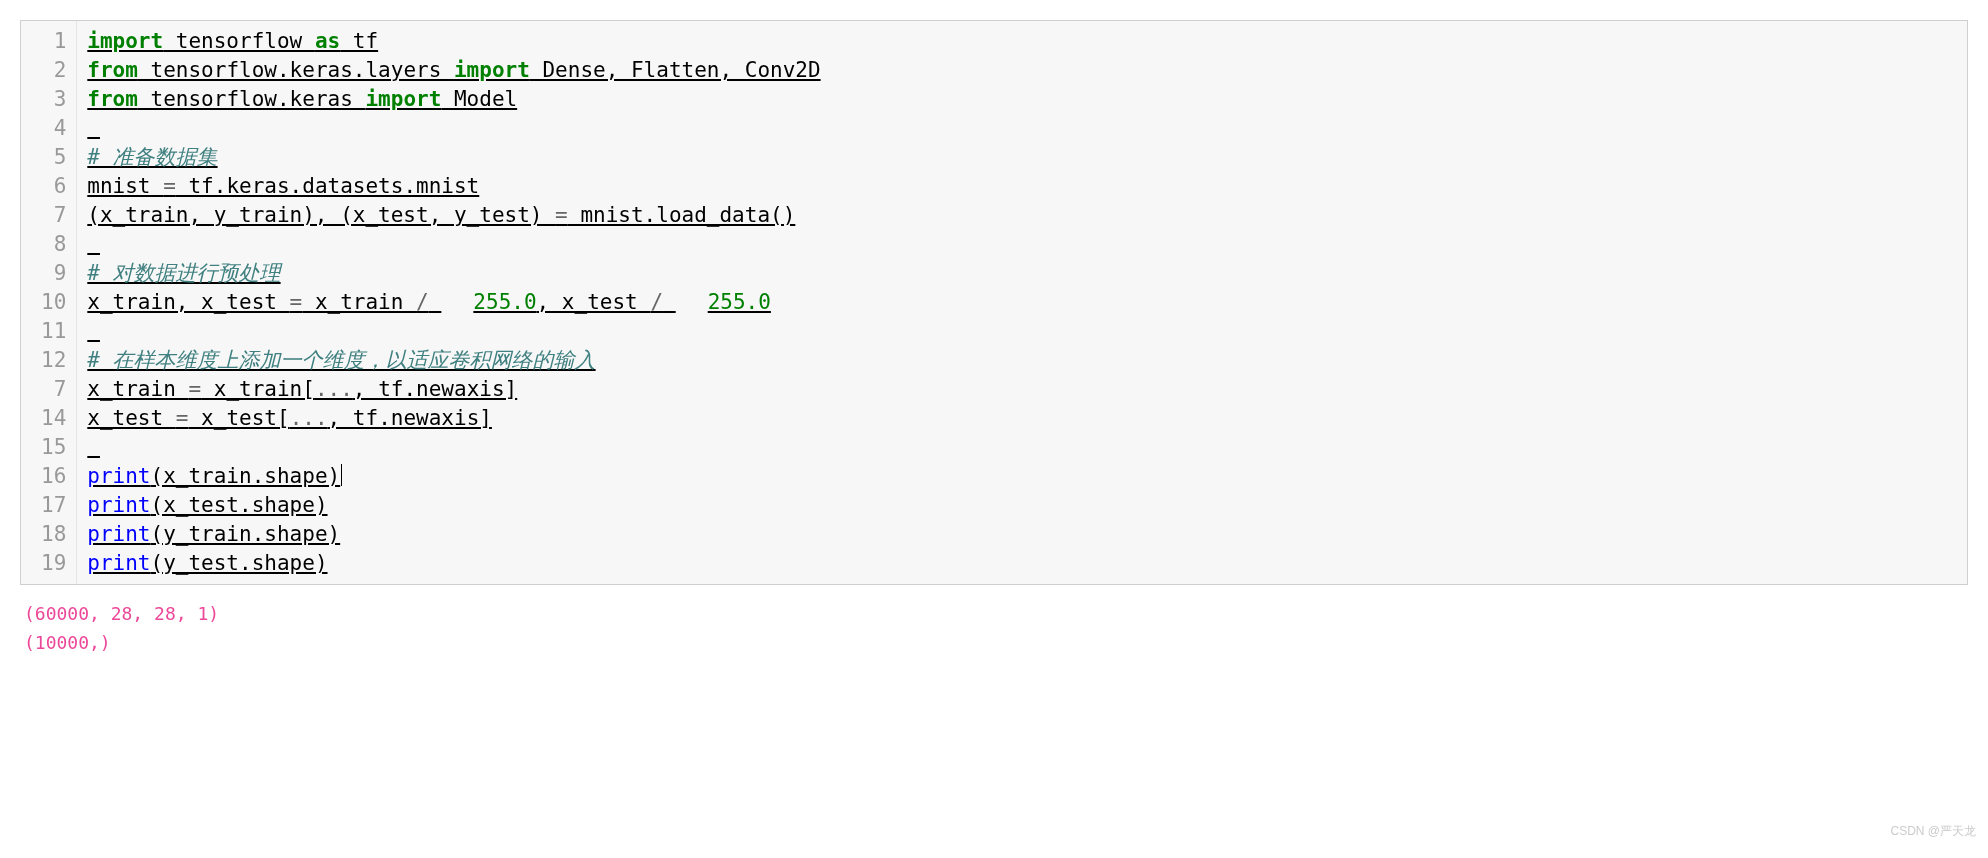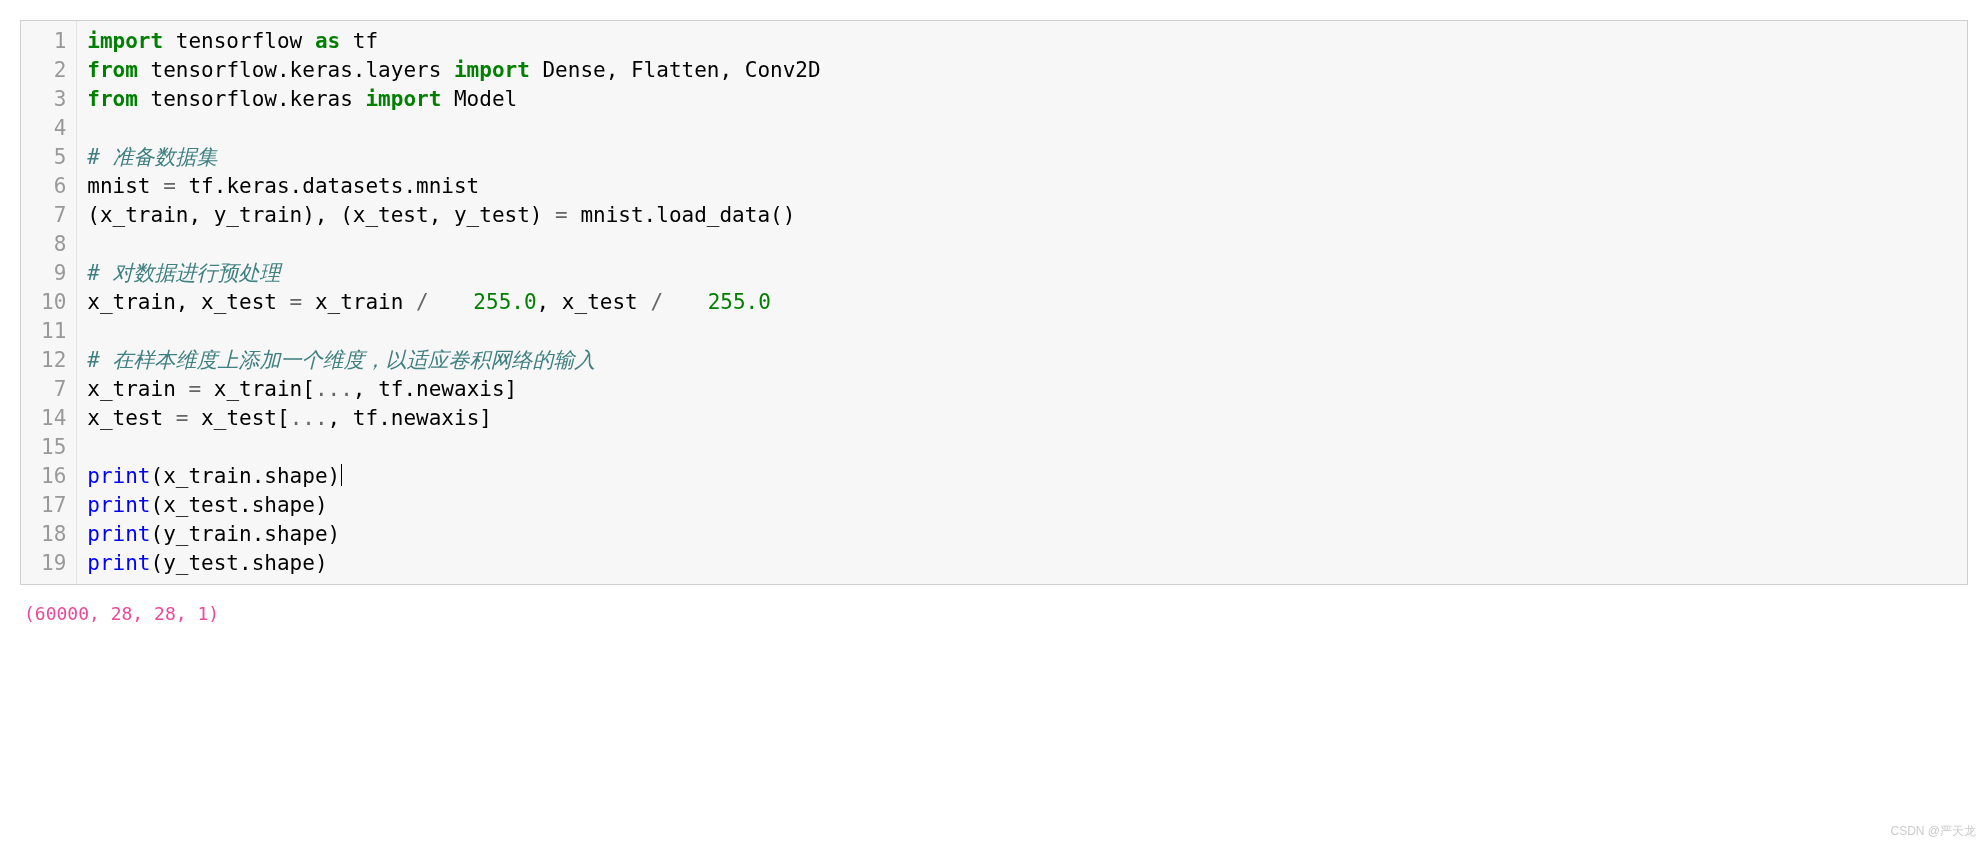--- a/index.html
+++ b/index.html
@@ -34,20 +34,21 @@
   .code {
     flex: 1 1 auto;
     padding: 6px 10px;
     background: #f7f7f7;
     white-space: pre;
     overflow: hidden;
   }
   .code-line {
     line-height: 29px;
     height: 29px;
+    text-decoration: underline;
   }
   .kw   { color: #008000; font-weight: bold; }
   .cm   { color: #408080; font-style: italic; }
   .fn   { color: #0000ff; }
   .num  { color: #008000; margin-left: 32px; }
   .op   { color: #666666; }
   .txt  { color: #000000; }
   .cursor {
     display: inline-block;
     width: 1px;
@@ -93,15 +94,15 @@
       <div>14</div>
       <div>15</div>
       <div>16</div>
       <div>17</div>
       <div>18</div>
       <div>19</div>
     </div>
   <div class="code" id="code"><div class="code-line"><span class="kw">import</span><span class="txt"> tensorflow </span><span class="kw">as</span><span class="txt"> tf</span></div><div class="code-line"><span class="kw">from</span><span class="txt"> tensorflow.keras.layers </span><span class="kw">import</span><span class="txt"> Dense, Flatten, Conv2D</span></div><div class="code-line"><span class="kw">from</span><span class="txt"> tensorflow.keras </span><span class="kw">import</span><span class="txt"> Model</span></div><div class="code-line">&nbsp;</div><div class="code-line"><span class="cm"># 准备数据集</span></div><div class="code-line"><span class="txt">mnist </span><span class="op">=</span><span class="txt"> tf.keras.datasets.mnist</span></div><div class="code-line"><span class="txt">(x_train, y_train), (x_test, y_test) </span><span class="op">=</span><span class="txt"> mnist.load_data()</span></div><div class="code-line">&nbsp;</div><div class="code-line"><span class="cm"># 对数据进行预处理</span></div><div class="code-line"><span class="txt">x_train, x_test </span><span class="op">=</span><span class="txt"> x_train </span><span class="op">/</span><span class="txt"> </span><span class="num">255.0</span><span class="txt">, x_test </span><span class="op">/</span><span class="txt"> </span><span class="num">255.0</span></div><div class="code-line">&nbsp;</div><div class="code-line"><span class="cm"># 在样本维度上添加一个维度，以适应卷积网络的输入</span></div><div class="code-line"><span class="txt">x_train </span><span class="op">=</span><span class="txt"> x_train[</span><span class="op">...</span><span class="txt">, tf.newaxis]</span></div><div class="code-line"><span class="txt">x_test </span><span class="op">=</span><span class="txt"> x_test[</span><span class="op">...</span><span class="txt">, tf.newaxis]</span></div><div class="code-line">&nbsp;</div><div class="code-line"><span class="fn">print</span><span class="txt">(x_train.shape)</span><span class="cursor"></span></div><div class="code-line"><span class="fn">print</span><span class="txt">(x_test.shape)</span></div><div class="code-line"><span class="fn">print</span><span class="txt">(y_train.shape)</span></div><div class="code-line"><span class="fn">print</span><span class="txt">(y_test.shape)</span></div></div>
 </div>
 
-<div class="output" id="output"><div>(60000, 28, 28, 1)</div></div>
+<div class="output" id="output"><div>(60000, 28, 28, 1)</div><div>(10000,)</div></div>
 
 <div class="watermark">CSDN @严天龙</div>
 
 </body></html>

